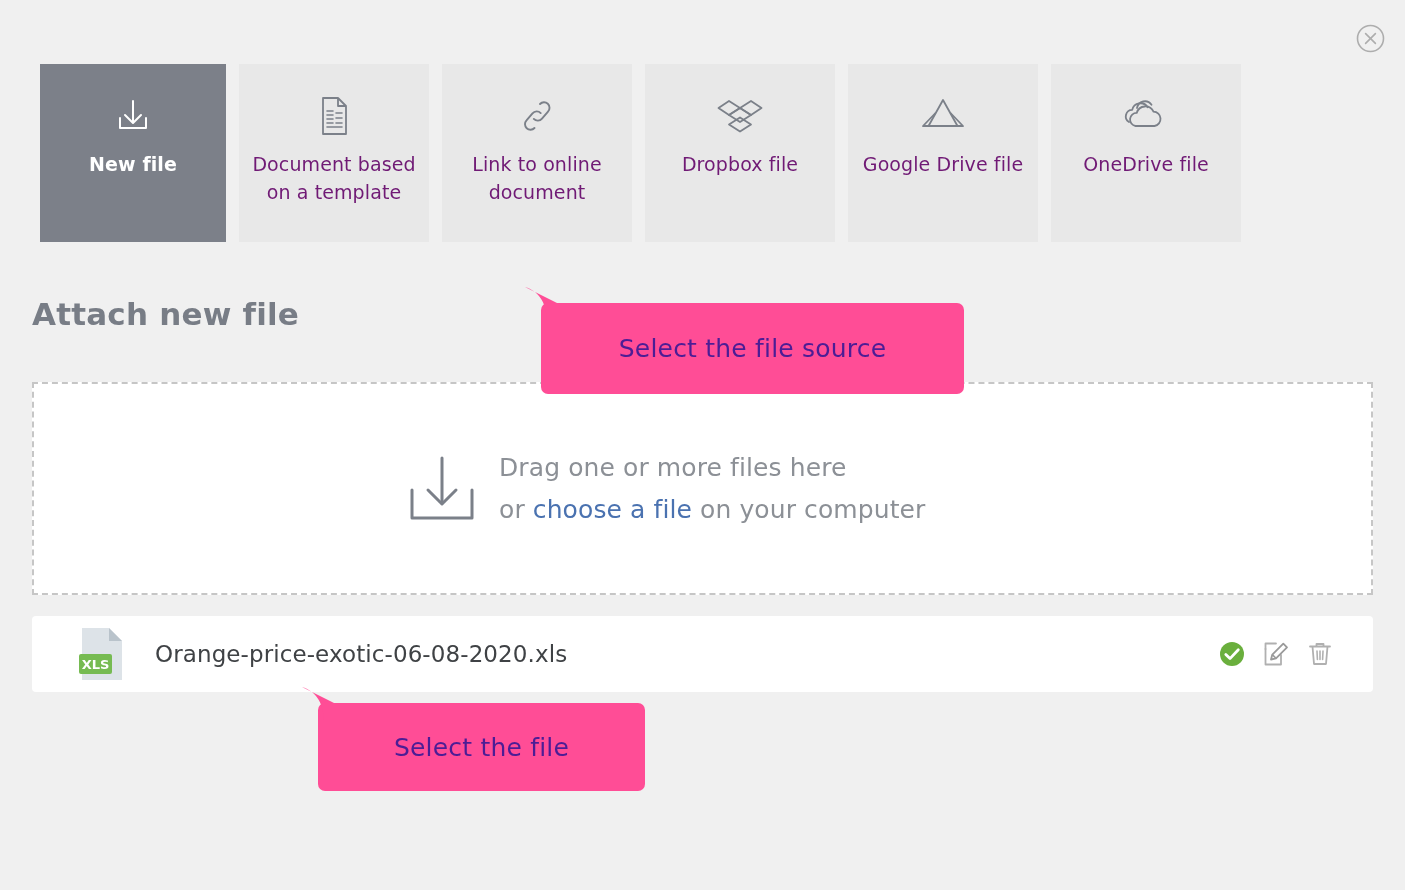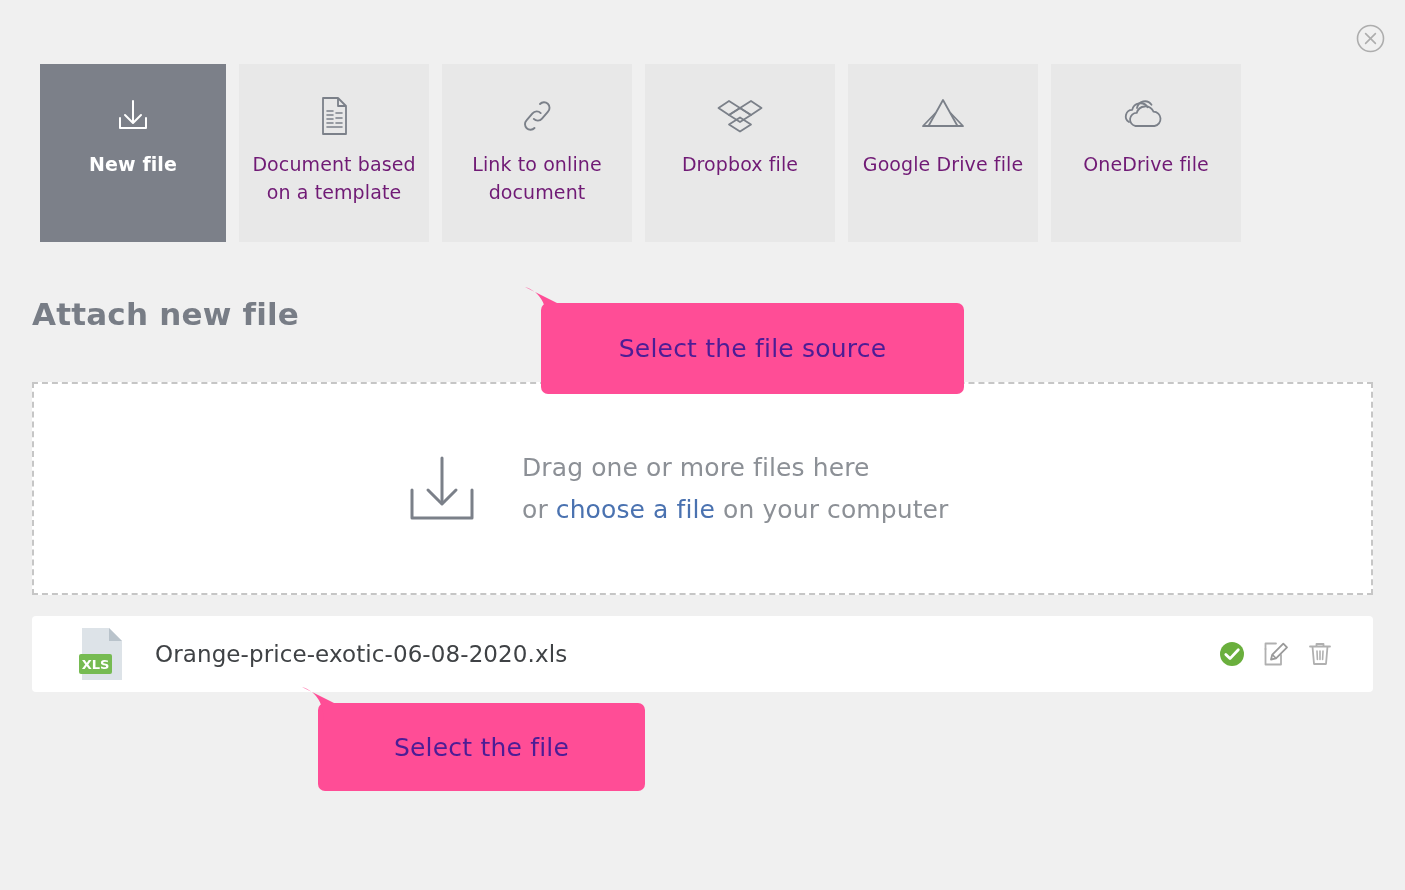--- a/index.html
+++ b/index.html
@@ -110,21 +110,21 @@
     background: #ffffff;
     border: 2px dashed #c6c6c6;
     display: flex;
     align-items: center;
     cursor: pointer;
   }
   .dropzone-inner {
     display: flex;
     align-items: center;
     margin-left: 372px;
-    gap: 44px;
+    gap: 21px;
   }
   .dropzone-icon svg { display: block; }
   .dropzone-text {
     font-size: 25px;
     line-height: 42px;
     color: #8c9096;
     letter-spacing: 0.1px;
   }
   .dropzone-text .choose-link {
     color: #4a72b0;

